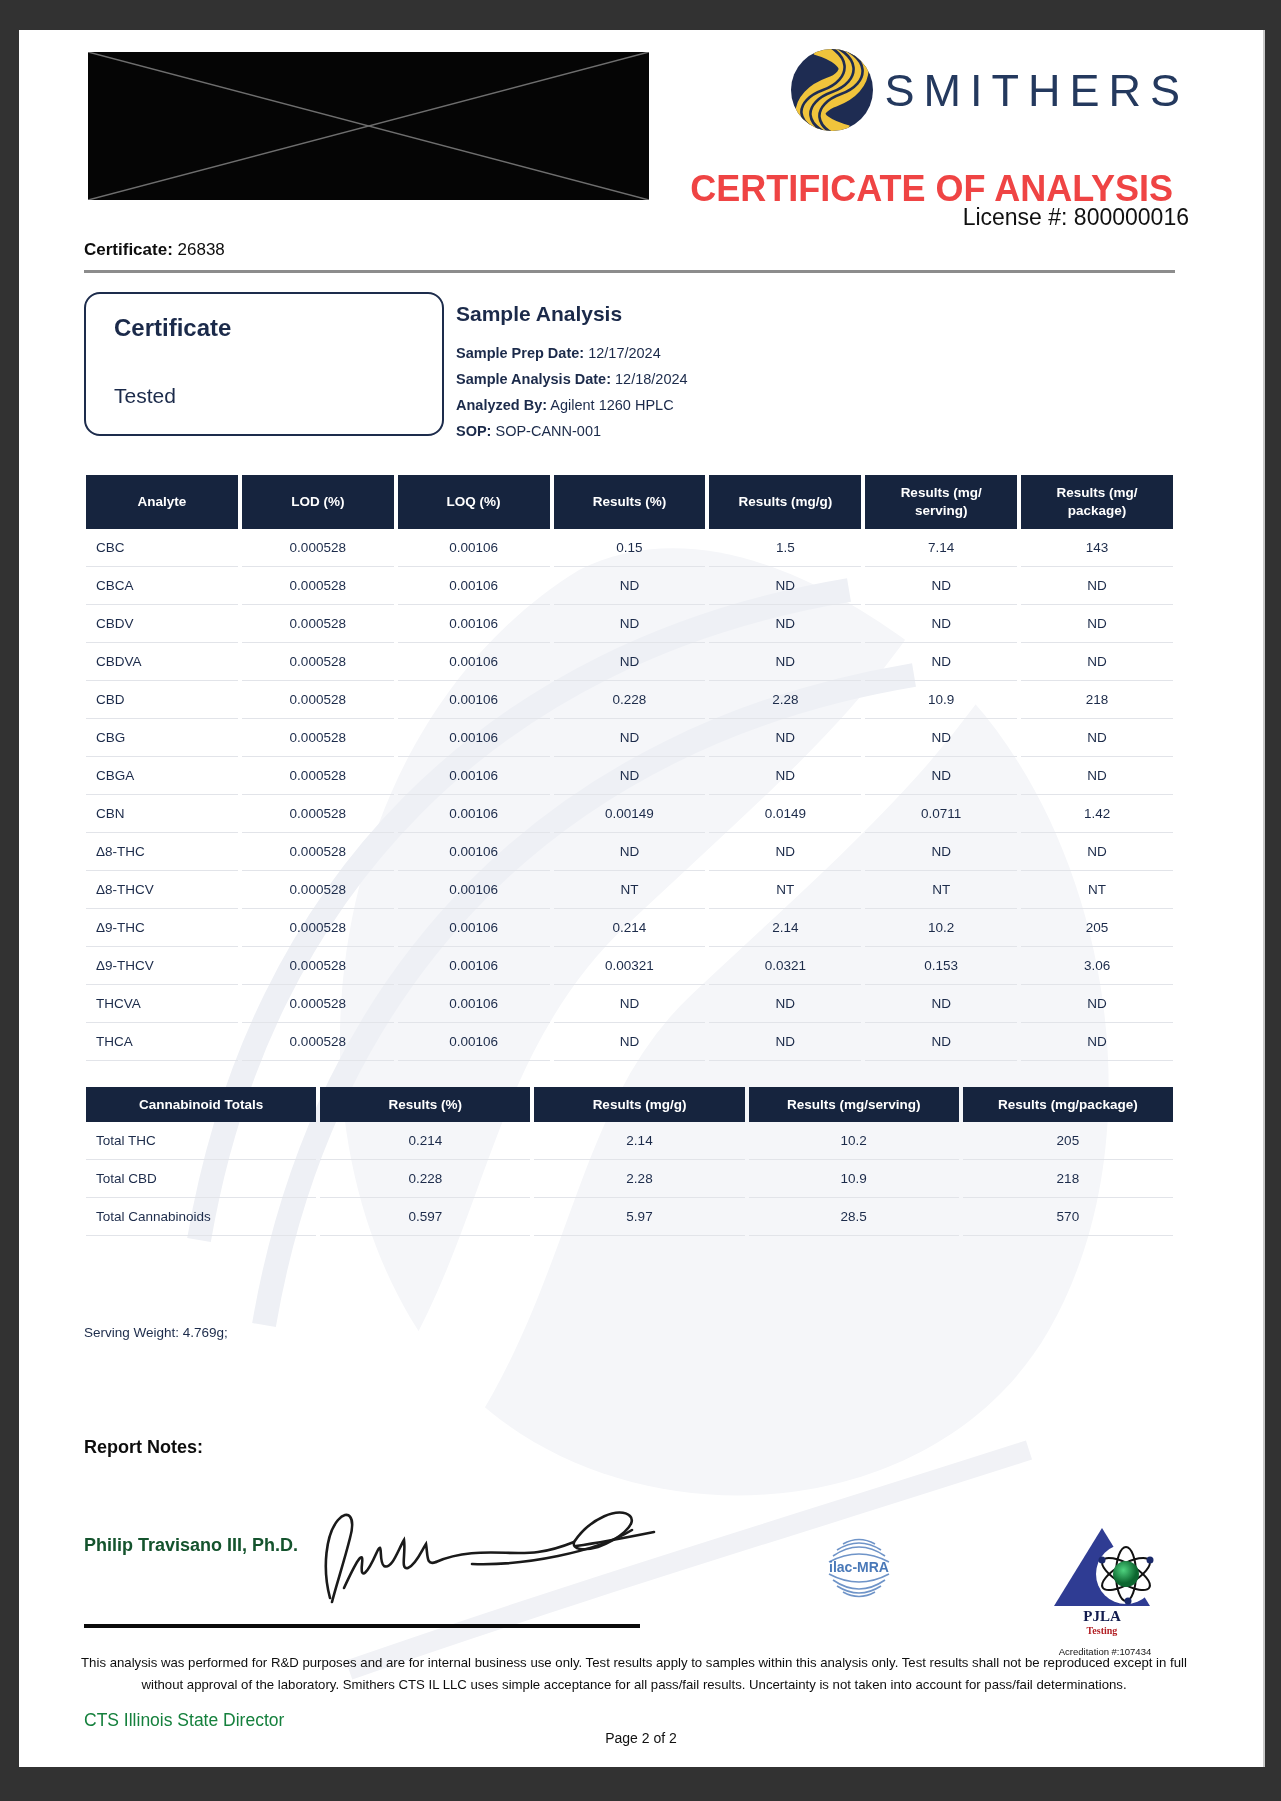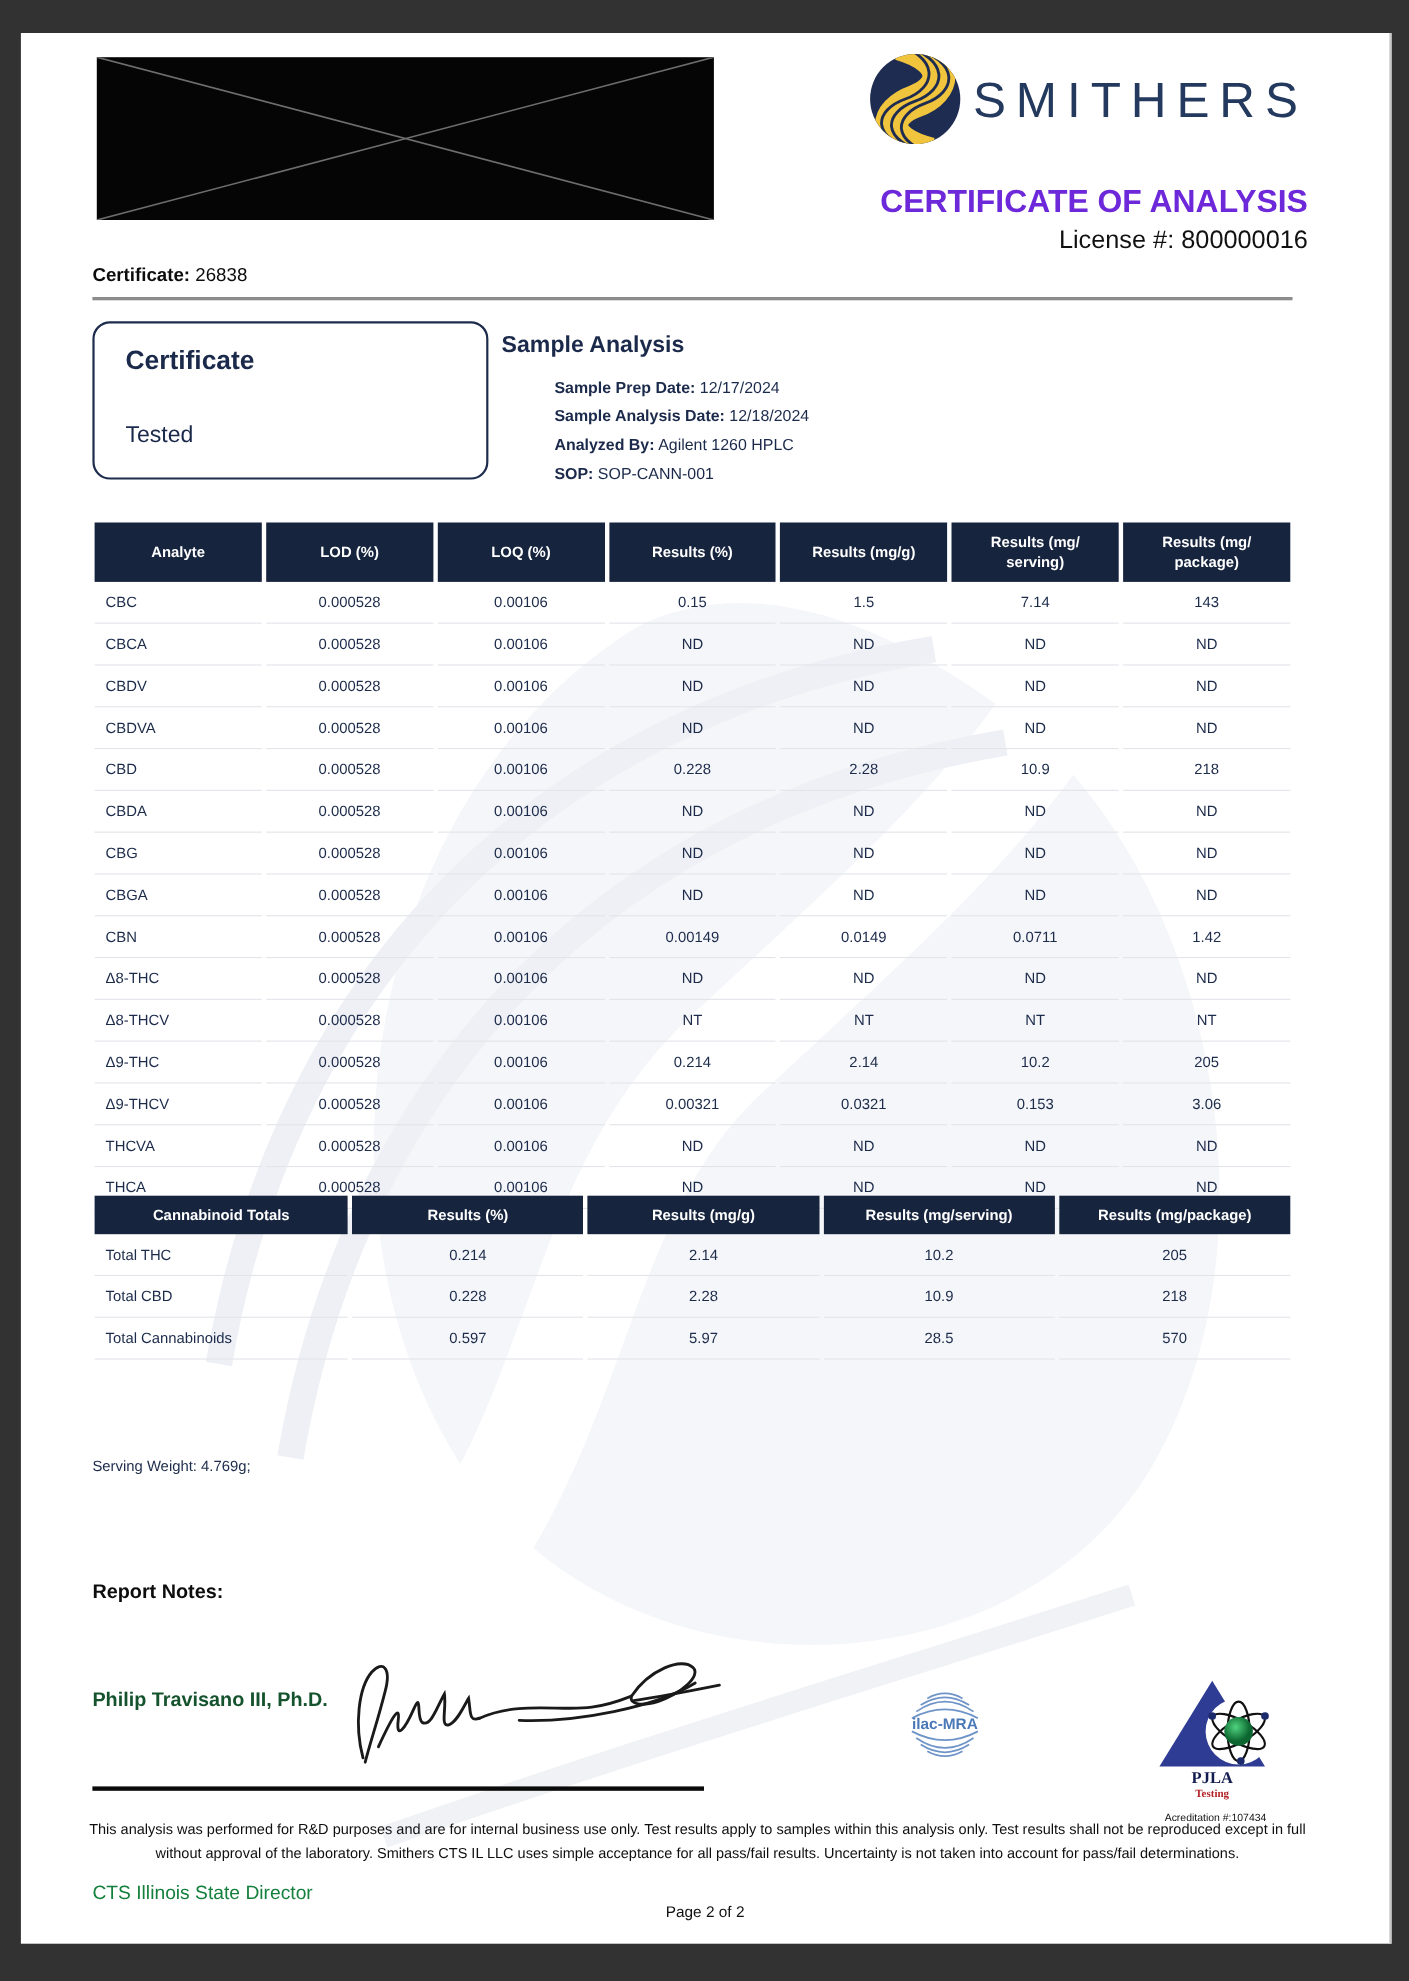--- a/index.html
+++ b/index.html
@@ -17,34 +17,34 @@
     padding-left:14px;
   }
   .wm{position:absolute;left:0;top:0;z-index:0;pointer-events:none;}
   .content{position:absolute;inset:0;z-index:1;}
 
   .black-box{position:absolute;left:69px;top:22px;width:561px;height:148px;background:#050505;}
   .black-box svg{display:block;}
 
   .logo-row{position:absolute;top:18px;right:74px;display:flex;align-items:center;gap:10px;}
   .brand{font-size:45px;letter-spacing:9px;color:#24395e;font-weight:400;line-height:1;}
-  .coa-title{position:absolute;right:74px;top:138px;font-size:29px;font-weight:bold;color:#6d28d9;letter-spacing:0px;}
+  .coa-title{position:absolute;right:90px;top:138px;font-size:36px;font-weight:bold;color:#ef4444;letter-spacing:0px;}
   .license{position:absolute;right:74px;top:174px;font-size:23px;color:#111;}
 
   .cert-line{position:absolute;left:65px;top:210px;font-size:17px;color:#0d0d0d;}
   .cert-line b{font-weight:bold;}
   .top-rule{position:absolute;left:65px;top:240px;width:1091px;height:3px;background:#8c8c8c;}
 
   .cann-box{position:absolute;left:65px;top:262px;width:356px;height:140px;border:2px solid #1d2c4c;border-radius:16px;}
   .cann-title{position:absolute;left:28px;top:20px;font-size:24px;font-weight:bold;color:#1b2a4a;}
   .cann-status{position:absolute;left:28px;top:90px;font-size:21px;font-weight:normal;color:#1b2a4a;text-align:right;}
 
   .sample{position:absolute;left:437px;top:272px;color:#1b2a4a;}
   .sample h2{margin:0 0 14px 0;font-size:21px;font-weight:bold;color:#1b2a4a;}
-  .sample .fld{font-size:14.5px;line-height:26px;margin-left:48px;}
+  .sample .fld{font-size:14.5px;line-height:26px;}
   .sample .fld b{font-weight:bold;}
 
   table{border-collapse:separate;border-spacing:4px 0;table-layout:fixed;}
   .main-table{position:absolute;left:63px;top:445px;width:1095px;}
   .totals-table{position:absolute;left:63px;top:1057px;width:1095px;}
   th{background:#16243e;color:#ffffff;font-size:13.5px;font-weight:bold;text-align:center;
      vertical-align:middle;white-space:pre-line;line-height:1.3;padding:0 6px;}
   .main-table th{height:54px;}
   .totals-table th{height:35px;}
   td{font-size:13.5px;color:#1c2b4a;text-align:center;height:37px;vertical-align:middle;
@@ -200,29 +200,20 @@
             <td>ND</td>
           </tr>
           <tr>
             <td>CBD</td>
             <td>0.000528</td>
             <td>0.00106</td>
             <td>0.228</td>
             <td>2.28</td>
             <td>10.9</td>
             <td>218</td>
-          </tr>
-          <tr>
-            <td>CBDA</td>
-            <td>0.000528</td>
-            <td>0.00106</td>
-            <td>ND</td>
-            <td>ND</td>
-            <td>ND</td>
-            <td>ND</td>
           </tr>
           <tr>
             <td>CBG</td>
             <td>0.000528</td>
             <td>0.00106</td>
             <td>ND</td>
             <td>ND</td>
             <td>ND</td>
             <td>ND</td>
           </tr>

